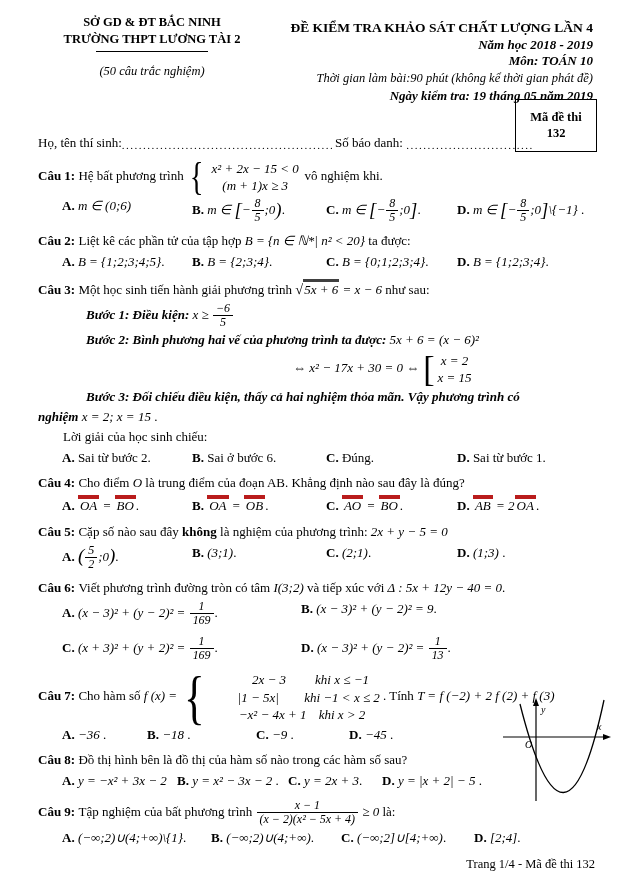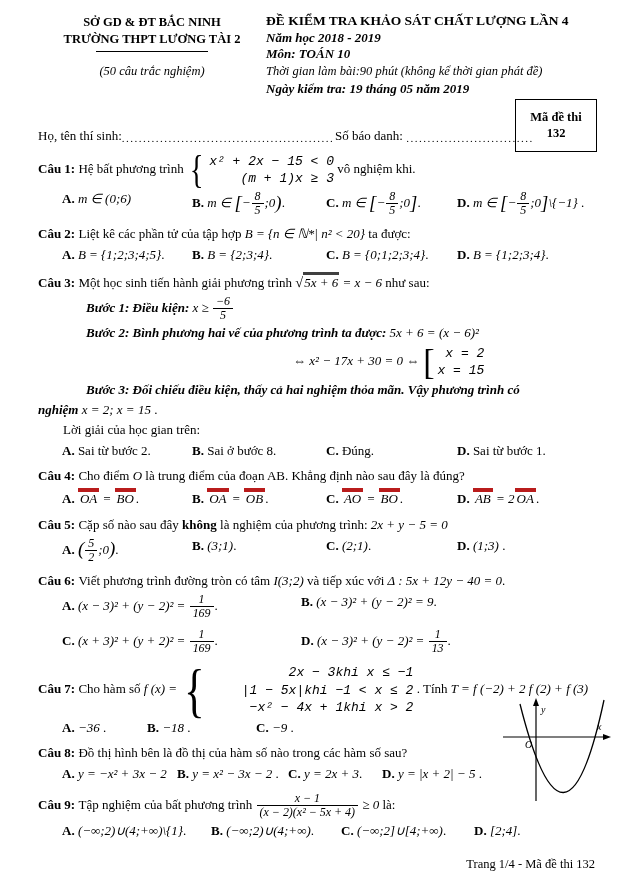--- a/index.html
+++ b/index.html
@@ -5,21 +5,21 @@
   html,body{margin:0;padding:0;}
   body{width:627px;height:892px;position:relative;background:#fff;color:#000;
        font-family:"Liberation Serif",serif;font-size:13px;overflow:hidden;}
   .page{padding:12px 34px 0 38px;position:relative;}
   
   .header{display:flex;}
   .h-left{width:228px;text-align:center;padding-top:2px;}
   .hb{font-weight:bold;font-size:12.5px;line-height:1.32;}
   .rule{width:112px;border-top:1.3px solid #000;margin:4px auto 12px;}
   .note{font-style:italic;font-size:12.5px;}
-  .h-right{flex:1;text-align:left;}
+  .h-right{flex:1;text-align:right;margin-top:7px;}
   .t1{font-weight:bold;font-size:13.5px;line-height:1.3;}
   .t2{font-weight:bold;font-size:13px;line-height:1.3;font-style:italic;}
   .t4{font-style:italic;font-size:12.5px;line-height:1.35;}
   .t5{font-weight:bold;font-style:italic;font-size:13px;line-height:1.35;}
   .code-box{position:absolute;top:99px;right:30px;border:1.6px solid #000;
             padding:9px 9px;text-align:center;font-weight:bold;font-size:12.5px;
             line-height:1.3;min-width:62px;}
   .student{margin-top:30px;white-space:nowrap;}
   .dots{display:inline-block;overflow:hidden;vertical-align:bottom;white-space:nowrap;
         letter-spacing:1.5px;font-size:11px;}
@@ -40,21 +40,21 @@
   .sqrt .rcd{border-top:3px solid #404040;font-style:italic;padding:0 1px;}
   .ov{display:inline-block;border-top:4px solid #b91c1c;font-style:italic;line-height:1.05;padding:0 2px;}
   .p{font-size:1.45em;line-height:0;vertical-align:-2px;display:inline-block;}
   .cases{display:inline-flex;align-items:center;vertical-align:middle;}
   .brace{line-height:0;display:inline-block;transform:scaleX(0.72);font-weight:400;}
   .brace.b2{font-size:40px;}
   .brace.b3{font-size:60px;}
   .brace.sq{transform:scaleX(0.95);}
   .brace.sq.b2{font-size:36px;}
   .crows{display:inline-flex;flex-direction:column;margin-left:3px;}
-  .crow{line-height:1.32;white-space:nowrap;text-align:right;font-family:Liberation Mono, monospace;}
+  .crow{line-height:1.32;white-space:nowrap;text-align:center;}
   .crow > .m:first-child{display:inline-block;min-width:92px;}
   .opts{display:grid;margin:3px 0 0 24px;line-height:1.35;gap:24px;}
   .opts.std{grid-template-columns:106px 110px 107px auto;}
   .opts.tight7{grid-template-columns:61px 85px 69px auto;}
   .opts.row8{grid-template-columns:91px 87px 70px auto;}
   .opts.wide9{grid-template-columns:125px 106px 109px auto;}
   .opts.grid2{grid-template-columns:215px auto;row-gap:8px;}
   .opt{white-space:nowrap;}
   .graph{position:absolute;left:500px;top:697px;}
   .footer{position:absolute;right:32px;top:857px;font-size:12.5px;}
@@ -132,24 +132,24 @@
         <div class="subline" style="margin-left: 48px;"><span class="bi">Bước 2:  Bình phương hai vế của phương trình ta được:  </span><span class="m">5x + 6 = (x − 6)²</span></div>
         <div class="subline" style="margin-left: 255px;"><span class="m">⇔ x² − 17x + 30 = 0 ⇔ </span><span class="cases">
             <span class="brace sq b2">[</span>
             <span class="crows">
               <span class="crow m">x = 2</span>
               <span class="crow m">x = 15</span>
             </span>
           </span></div>
         <div class="subline" style="margin-left: 48px;"><span class="bi">Bước 3: Đối chiếu điều kiện, thấy cả hai nghiệm thỏa mãn. Vậy phương trình có</span></div>
         <div class="subline"><span class="bi">nghiệm </span><span class="m">x = 2; x = 15</span><span> .</span></div>
-        <div class="subline" style="margin-left: 25px;"><span>Lời giải của học gian trên:</span></div>
+        <div class="subline" style="margin-left: 25px;"><span>Lời giải của học sinh chiếu:</span></div>
         <div class="opts std">
           <div class="opt"><span class="olabel">A. </span><span>Sai từ bước 2.</span></div>
-          <div class="opt"><span class="olabel">B. </span><span>Sai ở bước 8.</span></div>
+          <div class="opt"><span class="olabel">B. </span><span>Sai ở bước 6.</span></div>
           <div class="opt"><span class="olabel">C. </span><span>Đúng.</span></div>
           <div class="opt"><span class="olabel">D. </span><span>Sai từ bước 1.</span></div>
         </div>
       </div>
       <div class="question">
         <div class="qbody"><span class="qlabel">Câu 4: </span><span>Cho điểm </span><span class="m">O</span><span> là trung điểm của đoạn AB. Khẳng định nào sau đây là đúng?</span></div>
         <div class="opts std">
           <div class="opt"><span class="olabel">A. </span><span class="ov">OA</span><span class="m"> = </span><span class="ov">BO</span><span>.</span></div>
           <div class="opt"><span class="olabel">B. </span><span class="ov">OA</span><span class="m"> = </span><span class="ov">OB</span><span>.</span></div>
           <div class="opt"><span class="olabel">C. </span><span class="ov">AO</span><span class="m"> = </span><span class="ov">BO</span><span>.</span></div>
@@ -192,20 +192,21 @@
             <span class="crows">
               <span class="crow"><span class="m">2x − 3</span><span class="i">khi x ≤ −1</span></span>
               <span class="crow"><span class="m">|1 − 5x|</span><span class="i">khi −1 &lt; x ≤ 2</span></span>
               <span class="crow"><span class="m">−x² − 4x + 1  </span><span class="i">khi x &gt; 2</span></span>
             </span>
           </span><span> . Tính  </span><span class="m">T = f (−2) + 2 f (2) + f (3)</span></div>
         <div class="opts tight7">
           <div class="opt"><span class="olabel">A. </span><span class="m">−36</span><span> .</span></div>
           <div class="opt"><span class="olabel">B. </span><span class="m">−18</span><span> .</span></div>
           <div class="opt"><span class="olabel">C. </span><span class="m">−9</span><span> .</span></div>
+          <div class="opt"><span class="olabel">D. </span><span class="m">−45</span><span> .</span></div>
         </div>
       </div>
       <div class="question">
         <div class="qbody"><span class="qlabel">Câu 8: </span><span>Đồ thị hình bên là đồ thị của hàm số nào trong các hàm số sau?</span></div>
         <div class="opts row8">
           <div class="opt"><span class="olabel">A. </span><span class="m">y = −x² + 3x − 2</span></div>
           <div class="opt"><span class="olabel">B. </span><span class="m">y = x² − 3x − 2</span><span> .</span></div>
           <div class="opt"><span class="olabel">C. </span><span class="m">y = 2x + 3</span><span>.</span></div>
           <div class="opt"><span class="olabel">D. </span><span class="m">y = |x + 2| − 5</span><span> .</span></div>
         </div>

